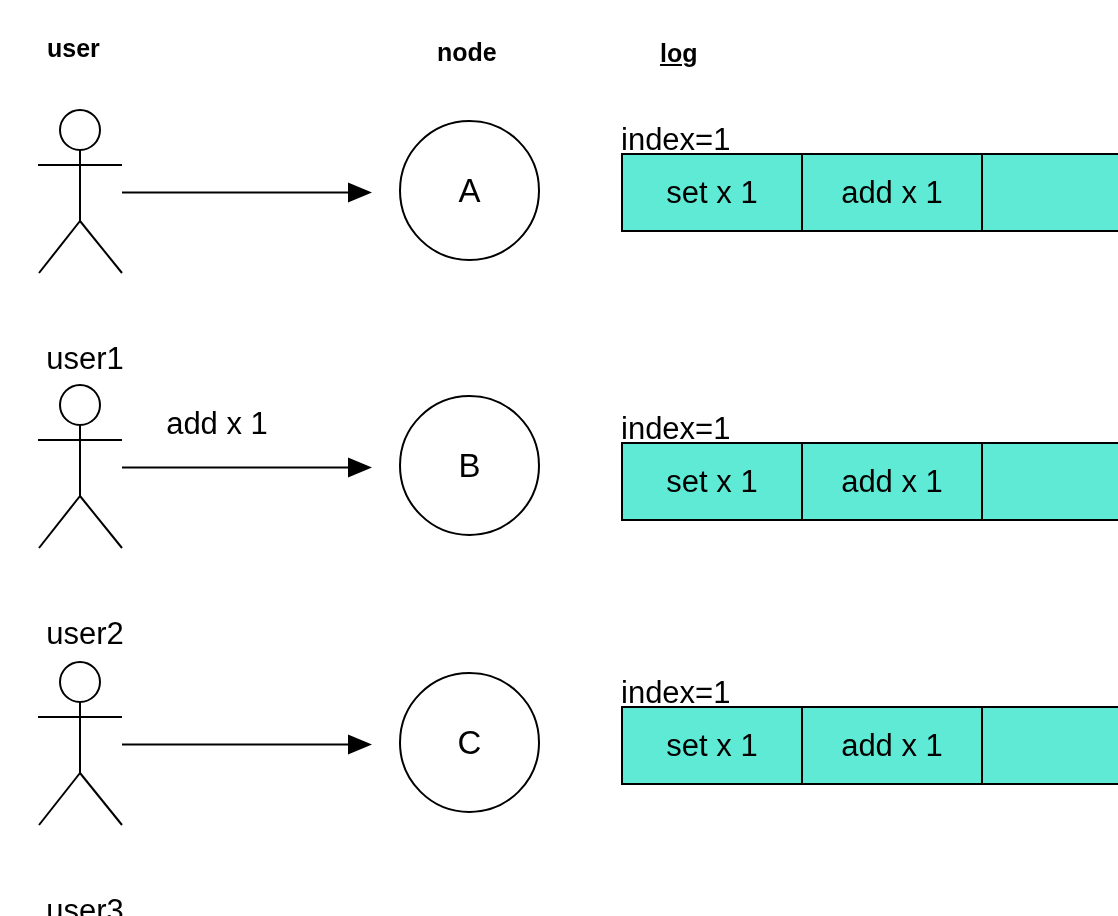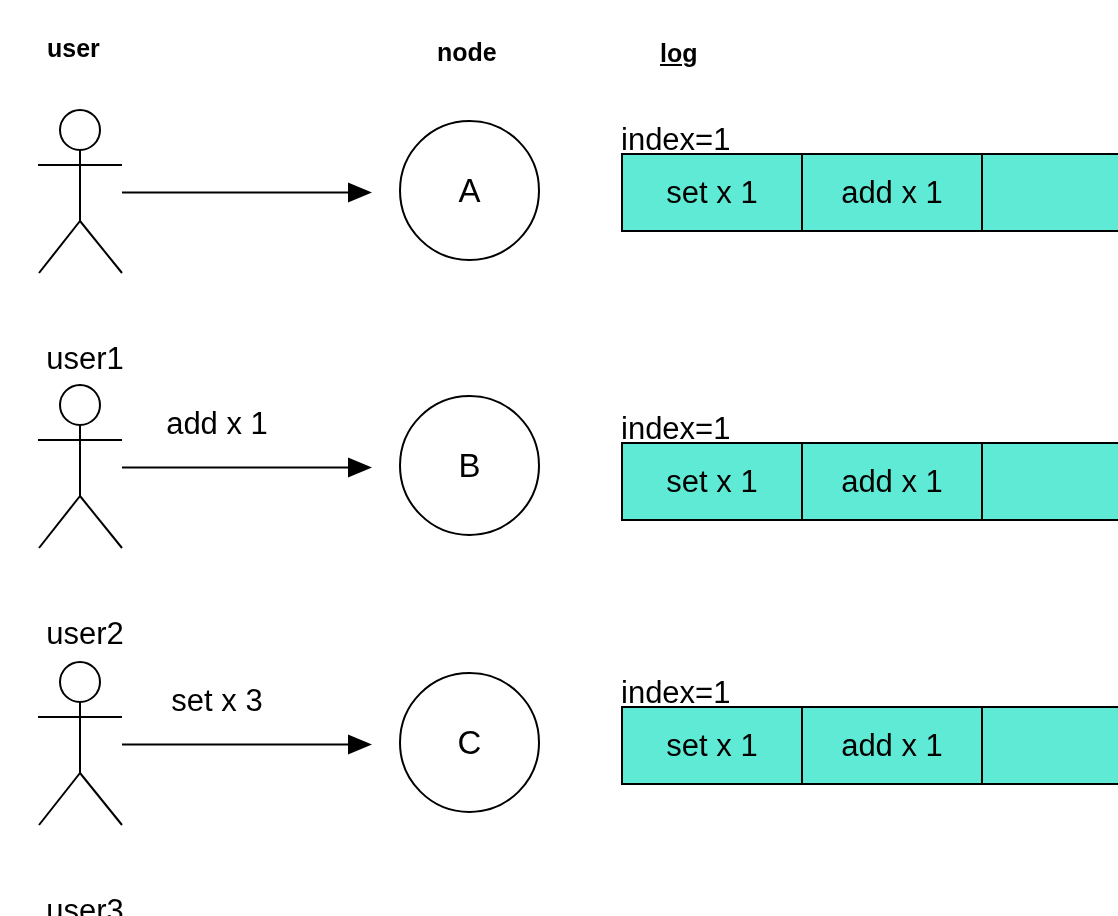--- a/index.html
+++ b/index.html
@@ -192,21 +192,20 @@
   </div>
 
   <div class="row row-3">
     <svg class="actor" width="96" height="168" viewBox="0 0 96 168">
       <circle cx="48" cy="23" r="20"></circle>
       <line x1="48" y1="43" x2="48" y2="114"></line>
       <line x1="6" y1="58" x2="90" y2="58"></line>
       <line x1="48" y1="114" x2="7" y2="166"></line>
       <line x1="48" y1="114" x2="90" y2="166"></line>
     </svg>
-    <div class="msg-label">set x 3</div>
     <svg class="arrow" width="250" height="25" viewBox="0 0 250 25">
       <line x1="0" y1="12.5" x2="230" y2="12.5"></line>
       <polygon points="226,2.5 250,12.5 226,22.5"></polygon>
     </svg>
     <div class="node-circle">
       <span class="node-letter">C</span>
     </div>
     <div class="user-label">user3</div>
     <div class="log-block">
       <div class="index-label">index=1</div>

